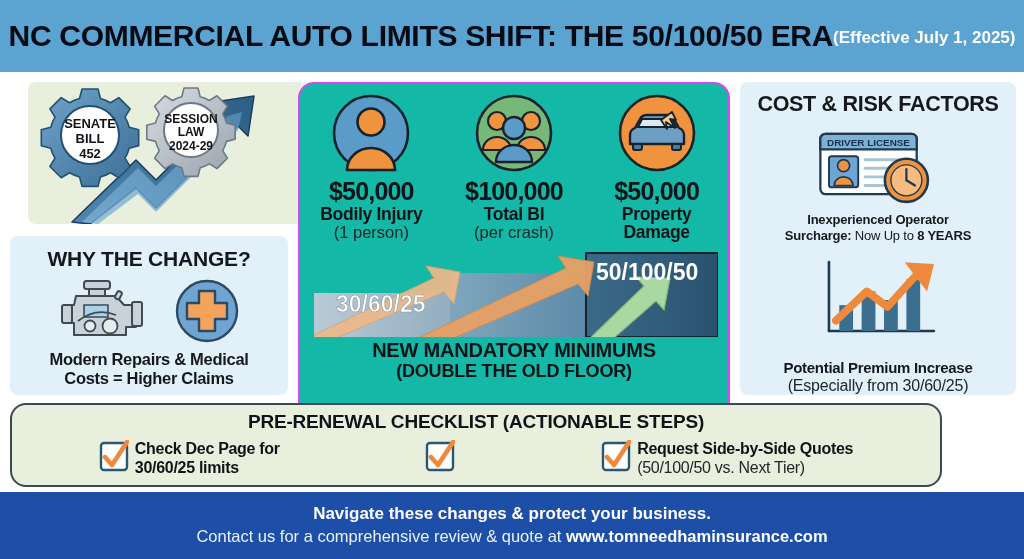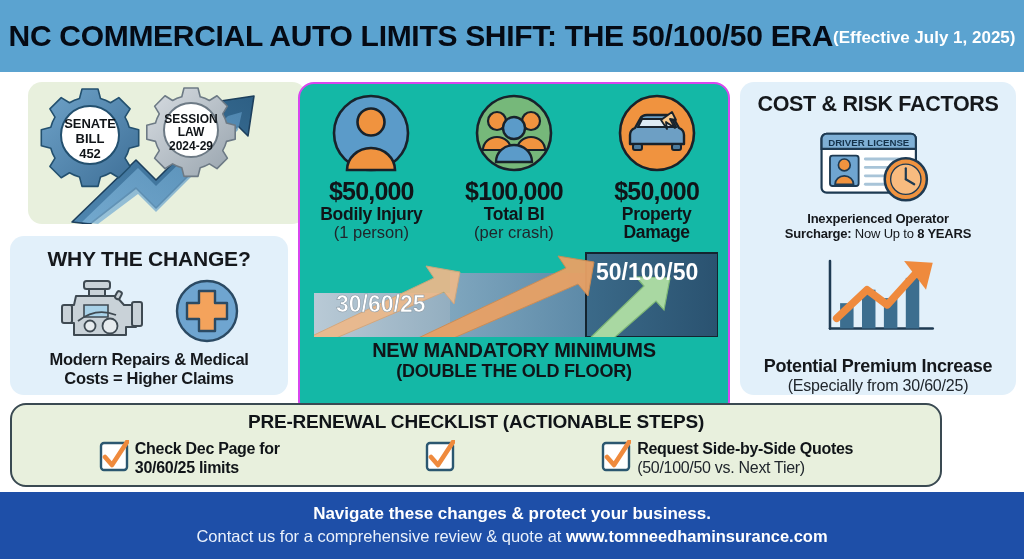--- a/index.html
+++ b/index.html
@@ -19,21 +19,21 @@
   #header-title {
     font-size:30px; font-weight:bold; color:#050a14;
     letter-spacing:-0.3px; line-height:1.05; white-space:nowrap;
   }
   #header-sub {
     font-size:17px; font-weight:bold; color:#ffffff;
     margin-top:3px; line-height:1.05;
   }
 
   
-  .panel { position:absolute; border-radius:14px; }
+  .panel { position:absolute; border-radius:8px; }
 
   #panel-legislation {
     left:28px; top:82px; width:278px; height:142px;
     background:#e8f0dd; overflow:hidden;
   }
   #panel-why {
     left:10px; top:236px; width:278px; height:159px;
     background:#e2f0fa;
     display:flex; flex-direction:column; align-items:center;
   }
@@ -105,21 +105,21 @@
   #cost-title {
     font-size:21.5px; font-weight:bold; color:#15181c;
     margin-top:10px; letter-spacing:-0.3px;
   }
   #cost-cap {
     text-align:center; font-size:13px; color:#15181c; line-height:1.2;
     margin-top:6px; padding:0 6px; letter-spacing:-0.2px;
   }
   #cost-cap b { font-weight:bold;margin-top:32px; }
   #prem-cap1 {
-    text-align:center; font-size:18px; font-weight:bold; color:#15181c;
+    text-align:center; font-size:15px; font-weight:bold; color:#15181c;
     line-height:1.15; margin-top:16px; letter-spacing:-0.3px;
   }
   #prem-cap2 {
     text-align:center; font-size:16px; color:#20262c; line-height:1.15; letter-spacing:-0.2px;
   }
 
   
   #check-title {
     text-align:center; font-size:19px; font-weight:bold; color:#101418;
     margin-top:6px; letter-spacing:-0.2px;

